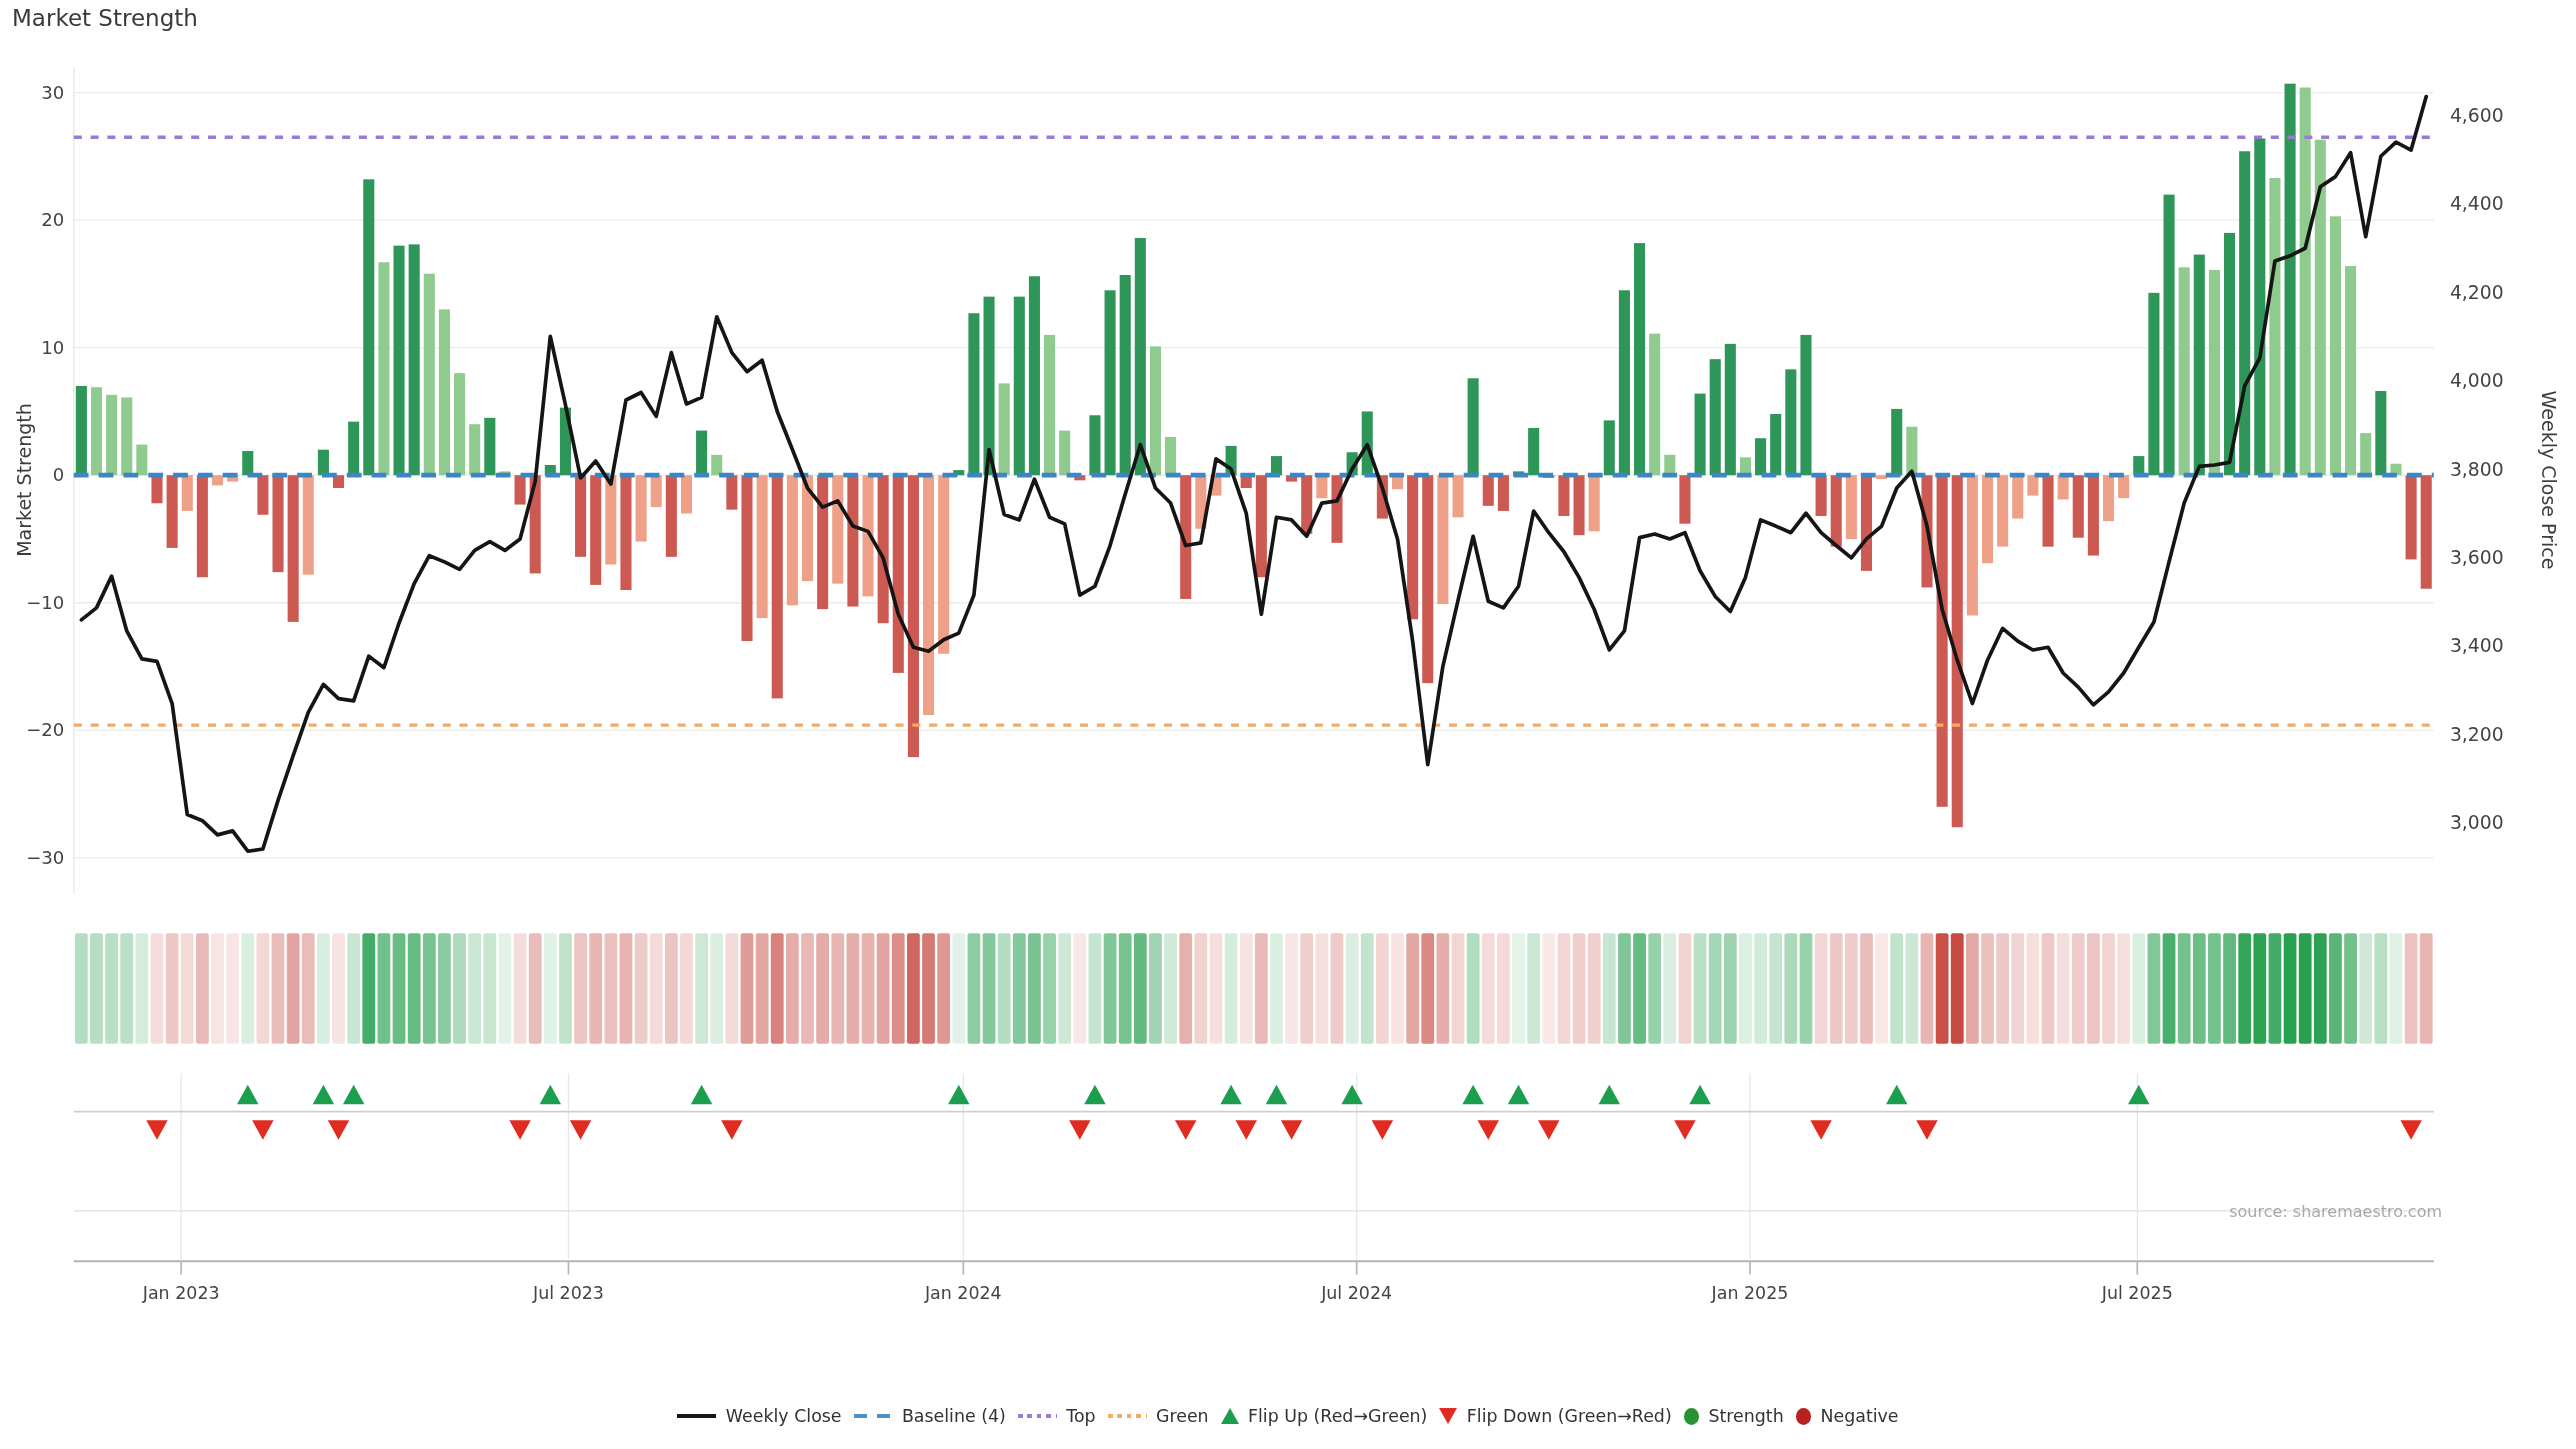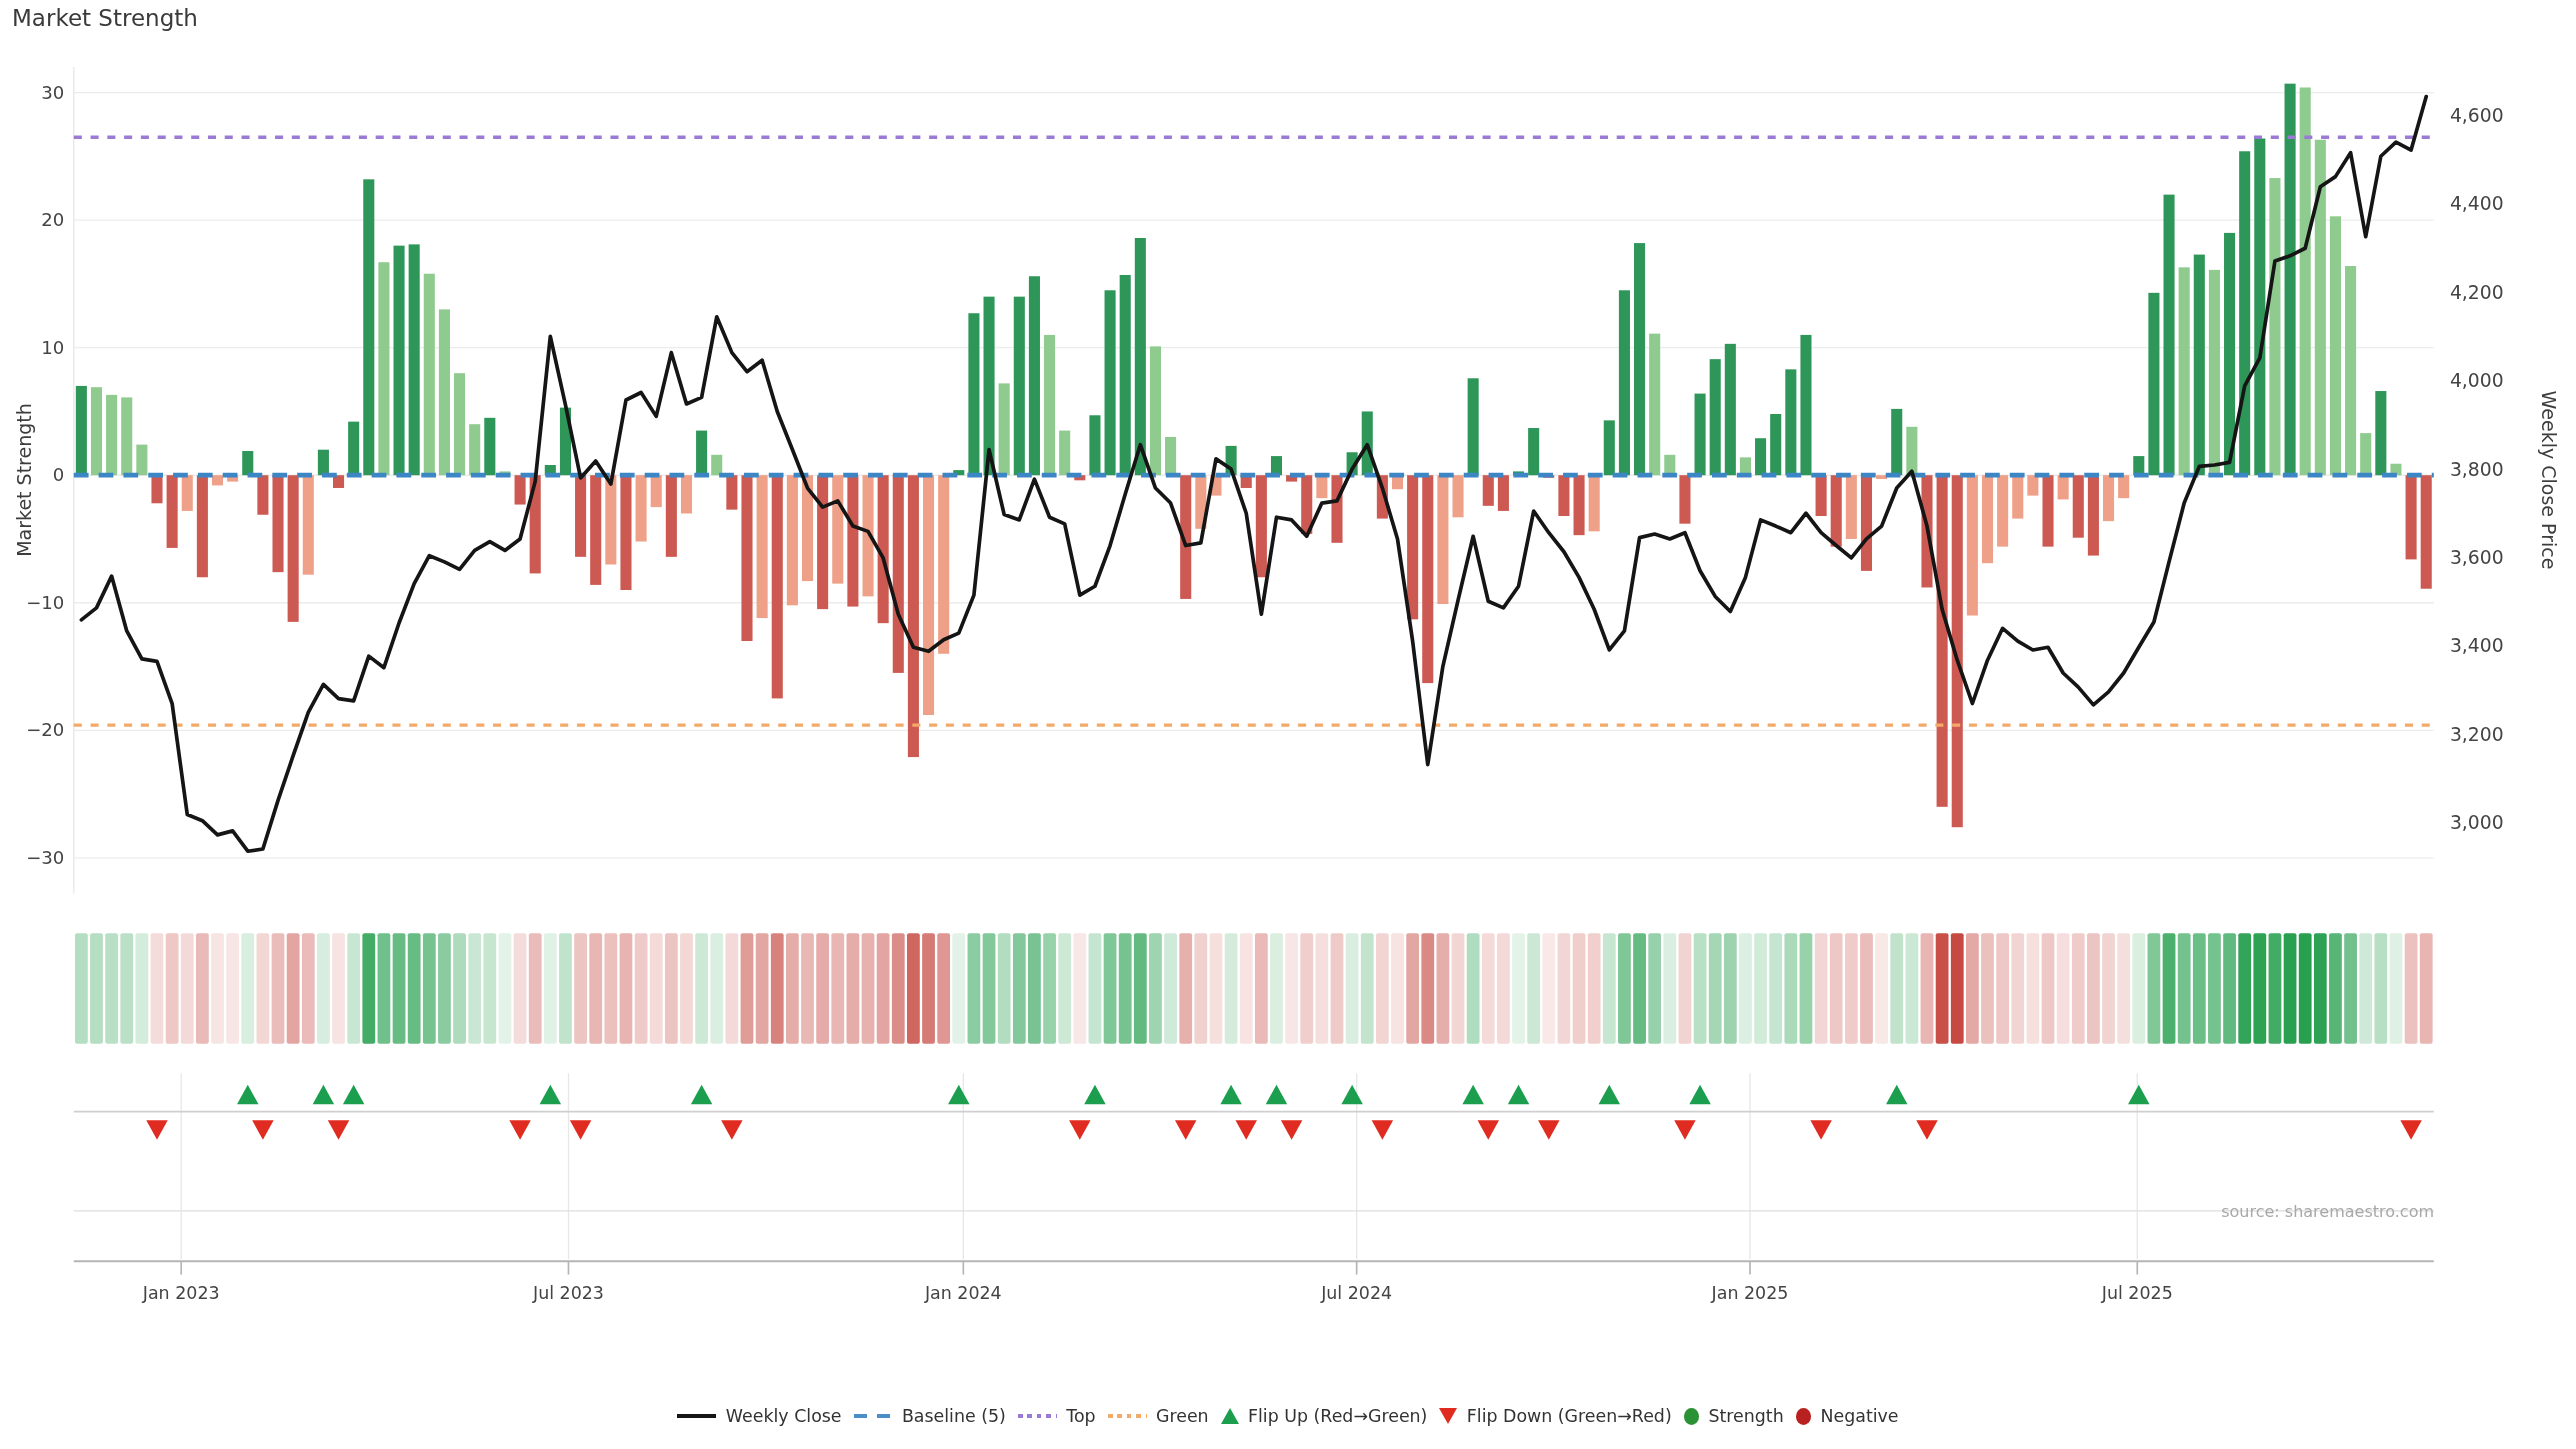--- a/index.html
+++ b/index.html
@@ -3,21 +3,21 @@
 <meta charset="utf-8">
 <style>
   html,body{margin:0;padding:0;background:#ffffff;}
   body{width:2576px;height:1449px;position:relative;overflow:hidden;
        font-family:"DejaVu Sans","Liberation Sans",sans-serif;color:#3b3b3b;}
   #chart-svg{position:absolute;left:0;top:0;}
   .page-title{position:absolute;left:12px;top:5.4px;font-size:23px;font-weight:500;color:#3a3a3a;}
   .axis-title{position:absolute;font-size:19px;color:#3d3d3d;white-space:nowrap;}
   .axis-title.left{left:24px;top:480px;transform:translate(-50%,-50%) rotate(-90deg);}
   .axis-title.right{left:2549px;top:480px;transform:translate(-50%,-50%) rotate(90deg);}
-  .source-note{position:absolute;right:142px;top:1202px;font-size:16px;color:#a8a8a8;}
+  .source-note{position:absolute;right:134px;top:1202px;font-size:16px;color:#a8a8a8;}
   .legend{position:absolute;left:0;top:1406px;width:2576px;display:flex;justify-content:center;
           align-items:center;gap:12px;font-size:17.4px;color:#333;}
   .legend-item{display:flex;align-items:center;gap:9.4px;}
   .sw{display:inline-block;}
   .sw-line{width:39px;height:3.4px;background:#151515;}
   .sw-dash-blue{width:39px;height:3.4px;
     background:repeating-linear-gradient(90deg,#4a8fc7 0 13.4px,transparent 13.4px 23px);}
   .sw-dot-purple{width:39px;height:3.4px;
     background:repeating-linear-gradient(90deg,#9b7ad6 0 4.7px,transparent 4.7px 9.4px);}
   .sw-dot-orange{width:39px;height:3.4px;
@@ -437,21 +437,21 @@
 
 <div class="source-note">source: sharemaestro.com</div>
 
 <div class="legend">
   <div class="legend-item">
     <span class="sw sw-line"></span>
     <span>Weekly Close</span>
   </div>
   <div class="legend-item">
     <span class="sw sw-dash-blue"></span>
-    <span>Baseline (5)</span>
+    <span>Baseline (4)</span>
   </div>
   <div class="legend-item">
     <span class="sw sw-dot-purple"></span>
     <span>Top</span>
   </div>
   <div class="legend-item">
     <span class="sw sw-dot-orange"></span>
     <span>Green</span>
   </div>
   <div class="legend-item">

